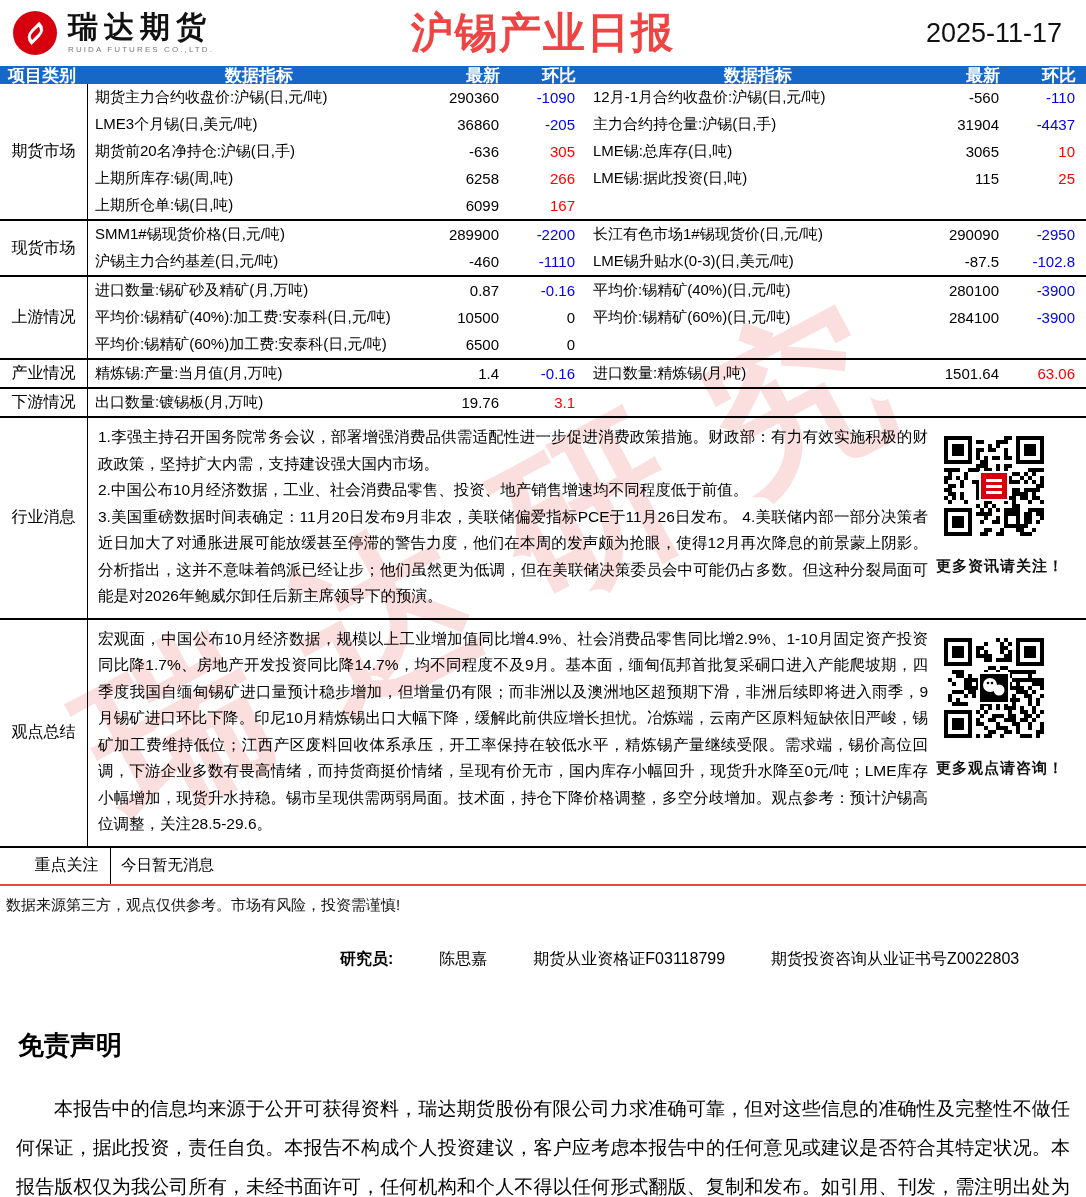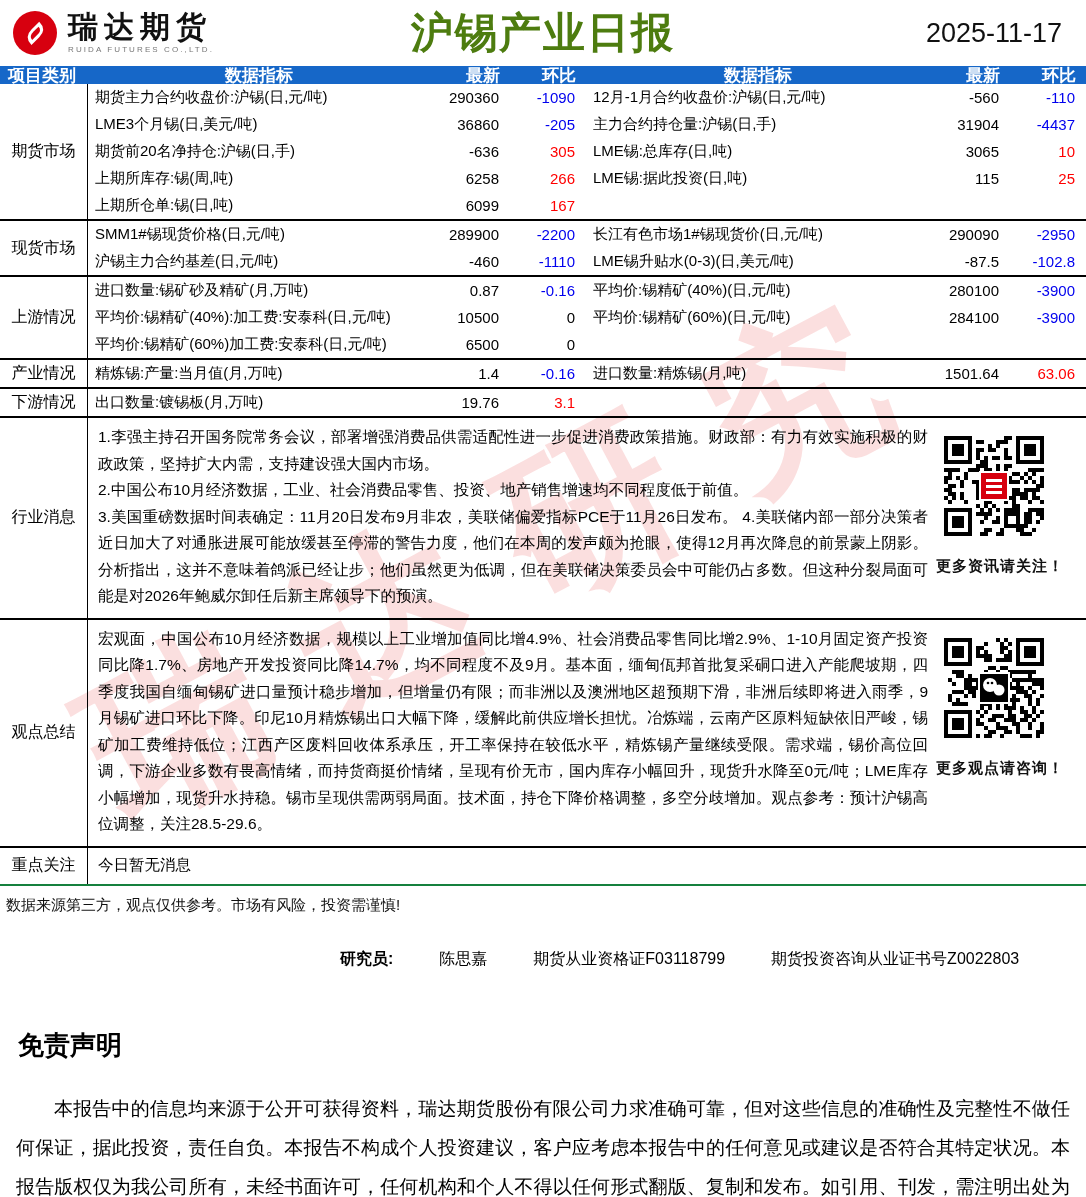--- a/index.html
+++ b/index.html
@@ -8,21 +8,21 @@
   .watermark { position:absolute; left:45px; top:665px; font-size:175px; font-weight:700;
     letter-spacing:58px; color:rgba(235,95,95,0.20); white-space:nowrap;
     transform:rotate(-28deg); transform-origin:0 0; pointer-events:none; z-index:0; }
   .content { position:relative; z-index:1; }
 
   
   .rpt-header { display:flex; align-items:center; height:66px; padding:0 10px; position:relative; }
   .logo-wrap { display:flex; align-items:center; gap:8px; }
   .logo-txt-cn { font-size:30px; font-weight:900; letter-spacing:6px; color:#111; line-height:1; }
   .logo-txt-en { font-size:8px; color:#777; letter-spacing:2.1px; margin-top:3px; }
-  .rpt-title { position:absolute; left:0; right:0; text-align:center; font-size:42px; font-weight:900; color:#4d7c0f; letter-spacing:2px; }
+  .rpt-title { position:absolute; left:0; right:0; text-align:center; font-size:42px; font-weight:900; color:#ef4444; letter-spacing:2px; }
   .rpt-date { margin-left:auto; font-size:27px; color:#111; padding-right:14px; z-index:2; background:transparent; }
 
   
   .thead { display:flex; align-items:center; height:18px; color:#fff; font-weight:700; font-size:17px; }
   .thead .h-cat { width:88px; padding-left:8px; }
   .thead .h-ind { width:342px; text-align:center; }
   .thead .h-val { width:80px; text-align:right; padding-right:10px; }
   .thead .h-chg { width:76px; text-align:right; padding-right:10px; }
   .thead .h-ind2 { width:344px; text-align:center; }
 
@@ -39,21 +39,21 @@
   .c.chg { width:76px; justify-content:flex-end; padding-right:10px; }
   .mid { width:1px; background:#9a9a9a; }
   .c.ind2 { width:343px; padding-left:7px; padding-right:4px; line-height:1.35; }
 
   
   .tsection { display:flex; border-top:2px solid #000; }
   .tsection .tcontent { flex:1; padding:6px 8px 8px 10px; font-size:15.5px; line-height:26.5px; color:#000; }
   .tsection .tcontent p { margin:0; text-align:justify; }
   .qr-col { width:150px; display:flex; flex-direction:column; align-items:flex-start; padding-top:10px; }
   .qr-caption { margin-top:9px; font-size:15px; font-weight:700; letter-spacing:1px; color:#111; }
-  .focus { border-bottom:2px solid #15803d; }
+  .focus { border-bottom:2px solid #ef4444;padding-left:23px; }
   .focus .tcontent { padding:4px 8px 6px 10px; min-height:30px; }
 
   
   .note { font-size:15px; color:#111; padding:10px 0 0 6px; }
   .researcher { display:flex; align-items:flex-start; gap:46px; margin:34px 0 0 340px; font-size:16px; color:#000; }
   .researcher .r-label { font-weight:700; }
   .disclaimer { padding:0 16px; }
   .disclaimer h2 { font-size:26px; font-weight:900; color:#000; margin:58px 0 26px 2px; }
   .disclaimer p { font-size:19px; line-height:39px; color:#000; text-align:justify; text-indent:2em; }
 </style>

